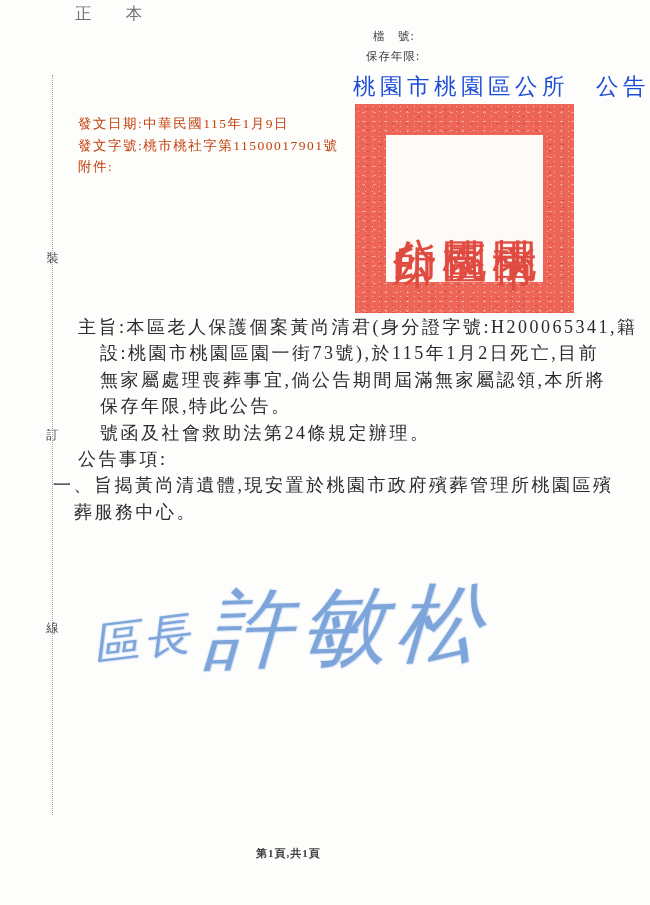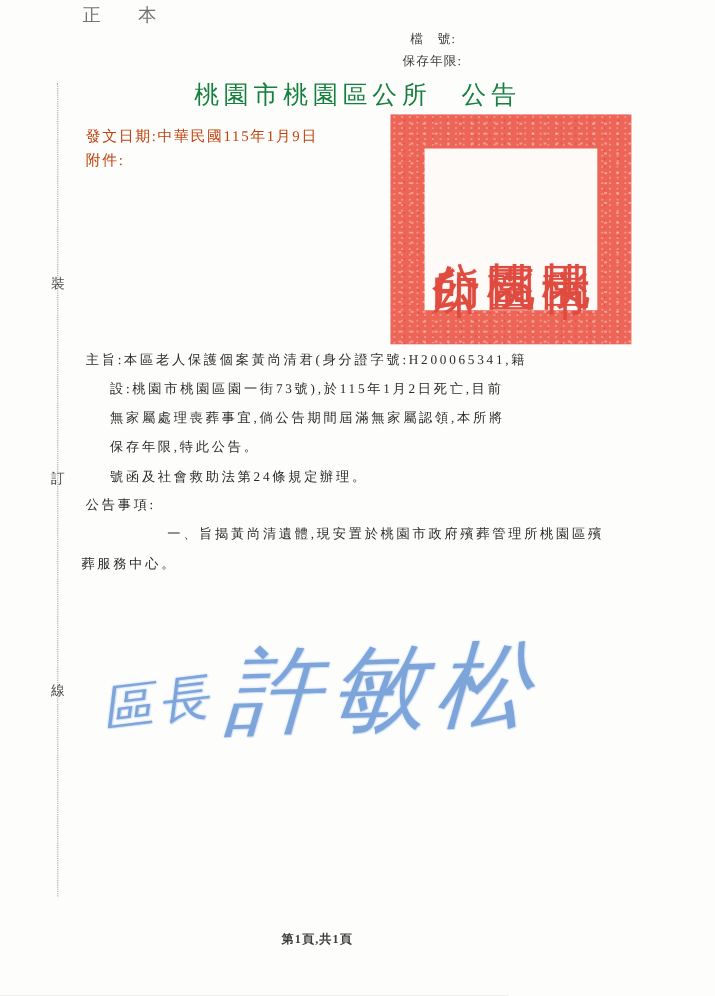--- a/index.html
+++ b/index.html
@@ -15,22 +15,22 @@
   .bind-mark{position:absolute;left:45px;width:15px;text-align:center;
     font-size:12.5px;color:#4c4c4c;background:transparent;}
   .bm-top{top:250px}.bm-mid{top:427px}.bm-bot{top:620px}
 
   
   .copy-label{position:absolute;left:75px;top:3px;font-size:16.5px;
     letter-spacing:15px;color:#737373;}
   .file-block{position:absolute;left:366px;top:26px;font-size:11.5px;
     line-height:20px;color:#3a3a3a;letter-spacing:1px;}
   .file-block .l1{padding-left:7px;}
-  .doc-title{position:absolute;left:0;top:71px;width:650px;text-align:center;
-    font-size:22.5px;letter-spacing:4.5px;color:#15803d;}
+  .doc-title{position:absolute;left:0;top:71px;width:650px;text-align:right;
+    font-size:22.5px;letter-spacing:4.5px;color:#1d4ed8;}
   .doc-meta{position:absolute;left:78px;top:113px;font-size:13.5px;
     line-height:21.5px;letter-spacing:1.5px;color:#c2410c;white-space:nowrap;}
 
   
   .seal{position:absolute;left:355px;top:104px;width:219px;height:209px;
     box-sizing:border-box;padding:31px;
     background-color:#ec6557;
     background-image:
       radial-gradient(rgba(255,255,255,.50) 14%, rgba(255,255,255,0) 16%),
       radial-gradient(rgba(255,236,233,.42) 14%, rgba(255,236,233,0) 16%),
@@ -42,25 +42,25 @@
     display:flex;flex-direction:row-reverse;justify-content:space-between;
     align-items:stretch;padding:2px 4px;box-sizing:border-box;}
   .seal-col{writing-mode:vertical-rl;text-orientation:upright;
     font-size:44px;line-height:50px;color:#e04b40;
     letter-spacing:3px;text-align:center;margin:auto 0;
     text-shadow:0 0 1px rgba(224,75,64,.55);
     font-family:"Liberation Serif","DejaVu Serif",serif;}
 
   
   .body-text{position:absolute;left:0;top:314px;width:608px;
-    font-size:12px;line-height:26.4px;letter-spacing:2.5px;
+    font-size:18px;line-height:26.4px;letter-spacing:2.5px;
     color:#2b2b2b;white-space:nowrap;}
   .ln-label{margin-left:78px;}
   .ln-cont{margin-left:100px;}
-  .ln-item{margin-left:93px;text-align:center;}
+  .ln-item{margin-left:53px;text-align:center;}
   .ln-itemcont{margin-left:74px;}
 
   
   .signature{position:absolute;left:90px;top:583px;display:flex;
     align-items:flex-start;color:#7ea5da;
     font-family:"DejaVu Serif","Liberation Serif",serif;font-style:italic;
     text-shadow:0 0 2px rgba(173,200,238,.95), 1px 1px 0 rgba(205,222,246,.6);}
   .sig-title{font-size:45px;letter-spacing:6px;
     transform:rotate(-7deg) translateY(26px);}
   .sig-name{font-size:86px;letter-spacing:9px;margin-left:14px;line-height:1;
@@ -84,20 +84,21 @@
 
   <div class="file-block">
     <div class="l1">檔　號:</div>
     <div>保存年限:</div>
   </div>
 
   <div class="doc-title">桃園市桃園區公所　公告</div>
 
   <div class="doc-meta">
     <div>發文日期:中華民國115年1月9日</div>
+    <div>發文字號:桃市桃社字第11500017901號</div>
     <div>附件:</div>
   </div>
 
   <div class="seal">
     <div class="seal-inner">
       <div class="seal-col">桃園市</div>
       <div class="seal-col">桃園區</div>
       <div class="seal-col">公所印</div>
     </div>
   </div>

